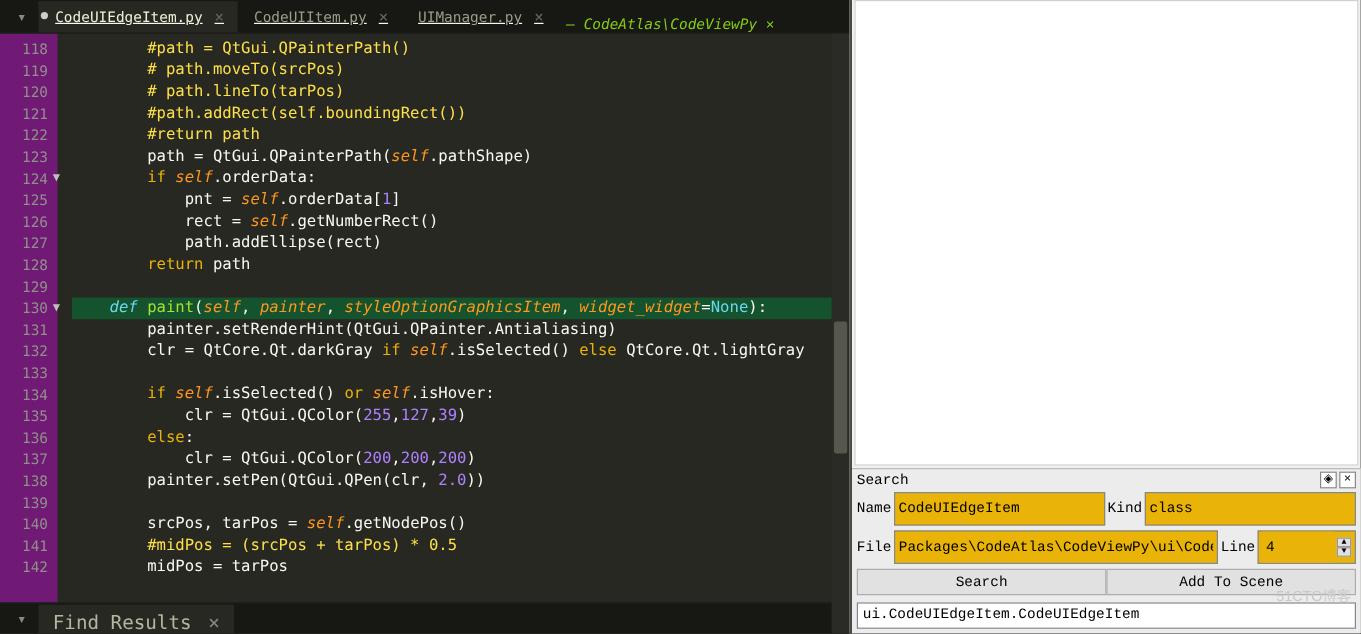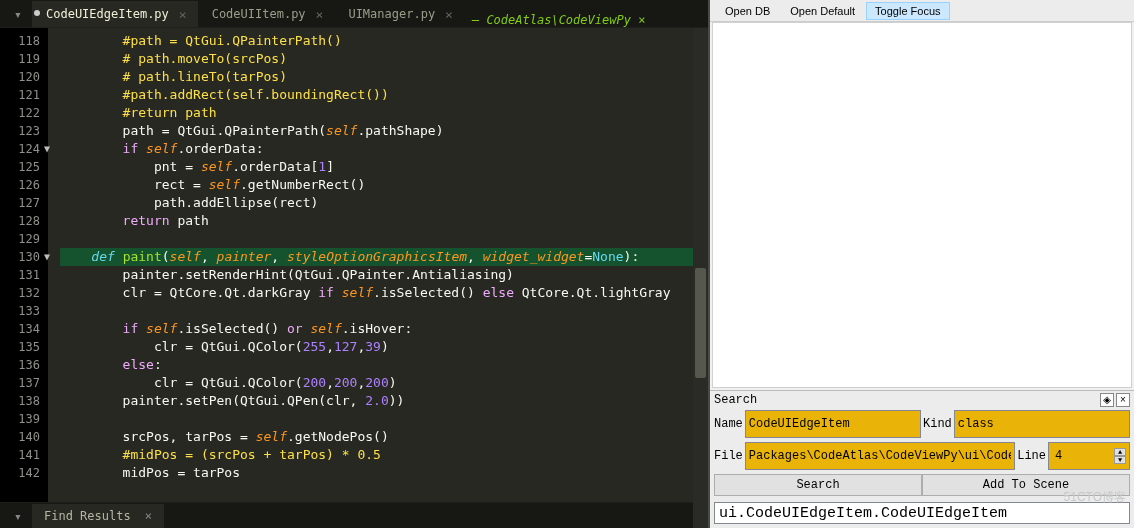--- a/index.html
+++ b/index.html
@@ -17,51 +17,51 @@
   .tab { height:26px; padding:0 10px 0 14px; display:flex; align-items:center;
          color:#9c9c8a; font-size:12px; cursor:pointer; position:relative;
          border-right:1px solid transparent; }
   .tab.active { background:#272822; color:#F0F0D8; }
   .tab.active::before { content:""; position:absolute; left:2px; top:9px;
                         width:6px; height:6px; border-radius:50%; background:#CCCCCC; }
   .tab .close { margin-left:10px; color:#666; font-size:13px; line-height:1; }
   .tab-path { color:#84cc16; font-style:italic; padding:0 8px; font-size:12px; }
 
   .editor-body { flex:1; display:flex; overflow:hidden; position:relative; }
-  .gutter { width:48px; background:#000000; text-align:right; padding:4px 8px 4px 0;
+  .gutter { width:48px; background:#701a75; text-align:right; padding:4px 8px 4px 0;
             color:#90908A; font-size:12px; line-height:18px; user-select:none; }
   .gutter .ln { height:18px; position:relative; }
   .gutter .fold { position:absolute; right:-10px; color:#bebebe; font-size:10px; }
   .code { flex:1; padding:4px 0 4px 12px; font-size:13px; line-height:18px;
           white-space:pre; overflow:hidden; }
   .code-line { height:18px; }
   .code-line.sel { background:#14532d; }
 
   .c-cmt { color:#fde047; }
-  .c-key { color:#f0abfc; }
+  .c-key { color:#eab308; }
   .c-def { color:#66D9EF; font-style:italic; }
   .c-fn  { color:#A6E22E; }
   .c-arg { color:#FD971F; font-style:italic; }
   .c-num { color:#AE81FF; }
   .c-var { color:#F8F8F2; }
   .c-self{ color:#FD971F; font-style:italic; }
   .c-none{ color:#66D9EF; }
 
   .scrollbar { position:absolute; right:0; top:28px; bottom:0; width:15px;
                background:#2A2B26; }
   .scrollbar .thumb { position:absolute; left:2px; right:2px; top:240px; height:110px;
                       background:#56584E; border-radius:2px; }
 
   .bottom-panel { height:26px; background:#171814; display:flex; align-items:flex-end;
                   padding-left:4px; border-top:1px solid #1E1F1C; }
   .bottom-panel .dropdown { width:28px; height:24px; display:flex; align-items:center;
                             justify-content:center; color:#888; cursor:pointer; }
   .bottom-panel .dropdown::before { content:"\25BE"; }
-  .bottom-tab { height:24px; padding:0 12px; display:flex; align-items:center;
-                color:#b5b5a2; font-size:12px; background:#272822; }
+  .bottom-tab { height:24px; padding:0 12px; display:flex; align-items:flex-end;
+                color:#b5b5a2; font-size:16px; background:#272822; }
   .bottom-tab .close { margin-left:14px; color:#888; }
 
   
   .side-panel { flex:1; display:flex; flex-direction:column; background:#F0F0F0;
                 border-left:2px solid #4A4B44; font-family:Tahoma,Arial,sans-serif;
                 font-size:11px; color:#000; }
   .toolbar { height:22px; background:#ECECEC; display:flex; align-items:center;
              border-bottom:1px solid #CCC; padding-left:6px; gap:2px; }
   .toolbar .btn { padding:2px 8px; cursor:pointer; border:1px solid transparent; }
   .toolbar .btn.toggled { background:#CCE8FF; border:1px solid #99D1FF; }
@@ -89,33 +89,33 @@
   .form-row .spin-btns { display:flex; flex-direction:column; margin-left:auto; }
   .form-row .spin-btns span { width:12px; height:8px; background:#E1E1E1;
                               border:1px solid #999; font-size:7px; text-align:center;
                               line-height:6px; cursor:pointer; }
   .big-btn-row { display:flex; padding:2px 4px 4px; gap:0; }
   .big-btn { flex:1; height:22px; background:#E1E1E1; border:1px solid #ADADAD;
              font-family:'Courier New',monospace; font-size:12px; cursor:pointer; }
 
   .result-box { margin:2px 4px 4px; background:#FFF; border:1px solid #828790;
                 height:22px; padding:2px 4px; font-family:'Courier New',monospace;
-                font-size:15px; }
+                font-size:12px; }
 
   .watermark { position:absolute; right:8px; bottom:22px; font-family:Arial,sans-serif;
                font-size:12px; color:#C8C8C8; letter-spacing:0; pointer-events:none; }
 </style>
 </head>
 <body>
 
 <div class="editor-panel">
 
   <div class="tab-bar">
     <div class="dropdown"></div>
-    <div id="tabs-host" style="display: flex;">
+    <div id="tabs-host" style="display: flex; text-decoration: underline;">
         <div class="tab active">
           <span>CodeUIEdgeItem.py</span>
           <span class="close">×</span>
         </div>
         <div class="tab">
           <span>CodeUIItem.py</span>
           <span class="close">×</span>
         </div>
         <div class="tab">
           <span>UIManager.py</span>
@@ -168,25 +168,20 @@
     <div class="bottom-tab">
       <span>Find Results</span>
       <span class="close">×</span>
     </div>
   </div>
 
 </div>
 
 <div class="side-panel" style="position:relative">
 
-  <div class="toolbar">
-    <div class="btn">Open DB</div>
-    <div class="btn">Open Default</div>
-    <div class="btn toggled">Toggle Focus</div>
-  </div>
 
   <div class="white-area"></div>
 
   <div class="search-pane">
 
     <div class="search-title-row">
       <span>Search</span>
       <div class="controls">
         <div class="ctrl-btn">◈</div>
         <div class="ctrl-btn">×</div>

